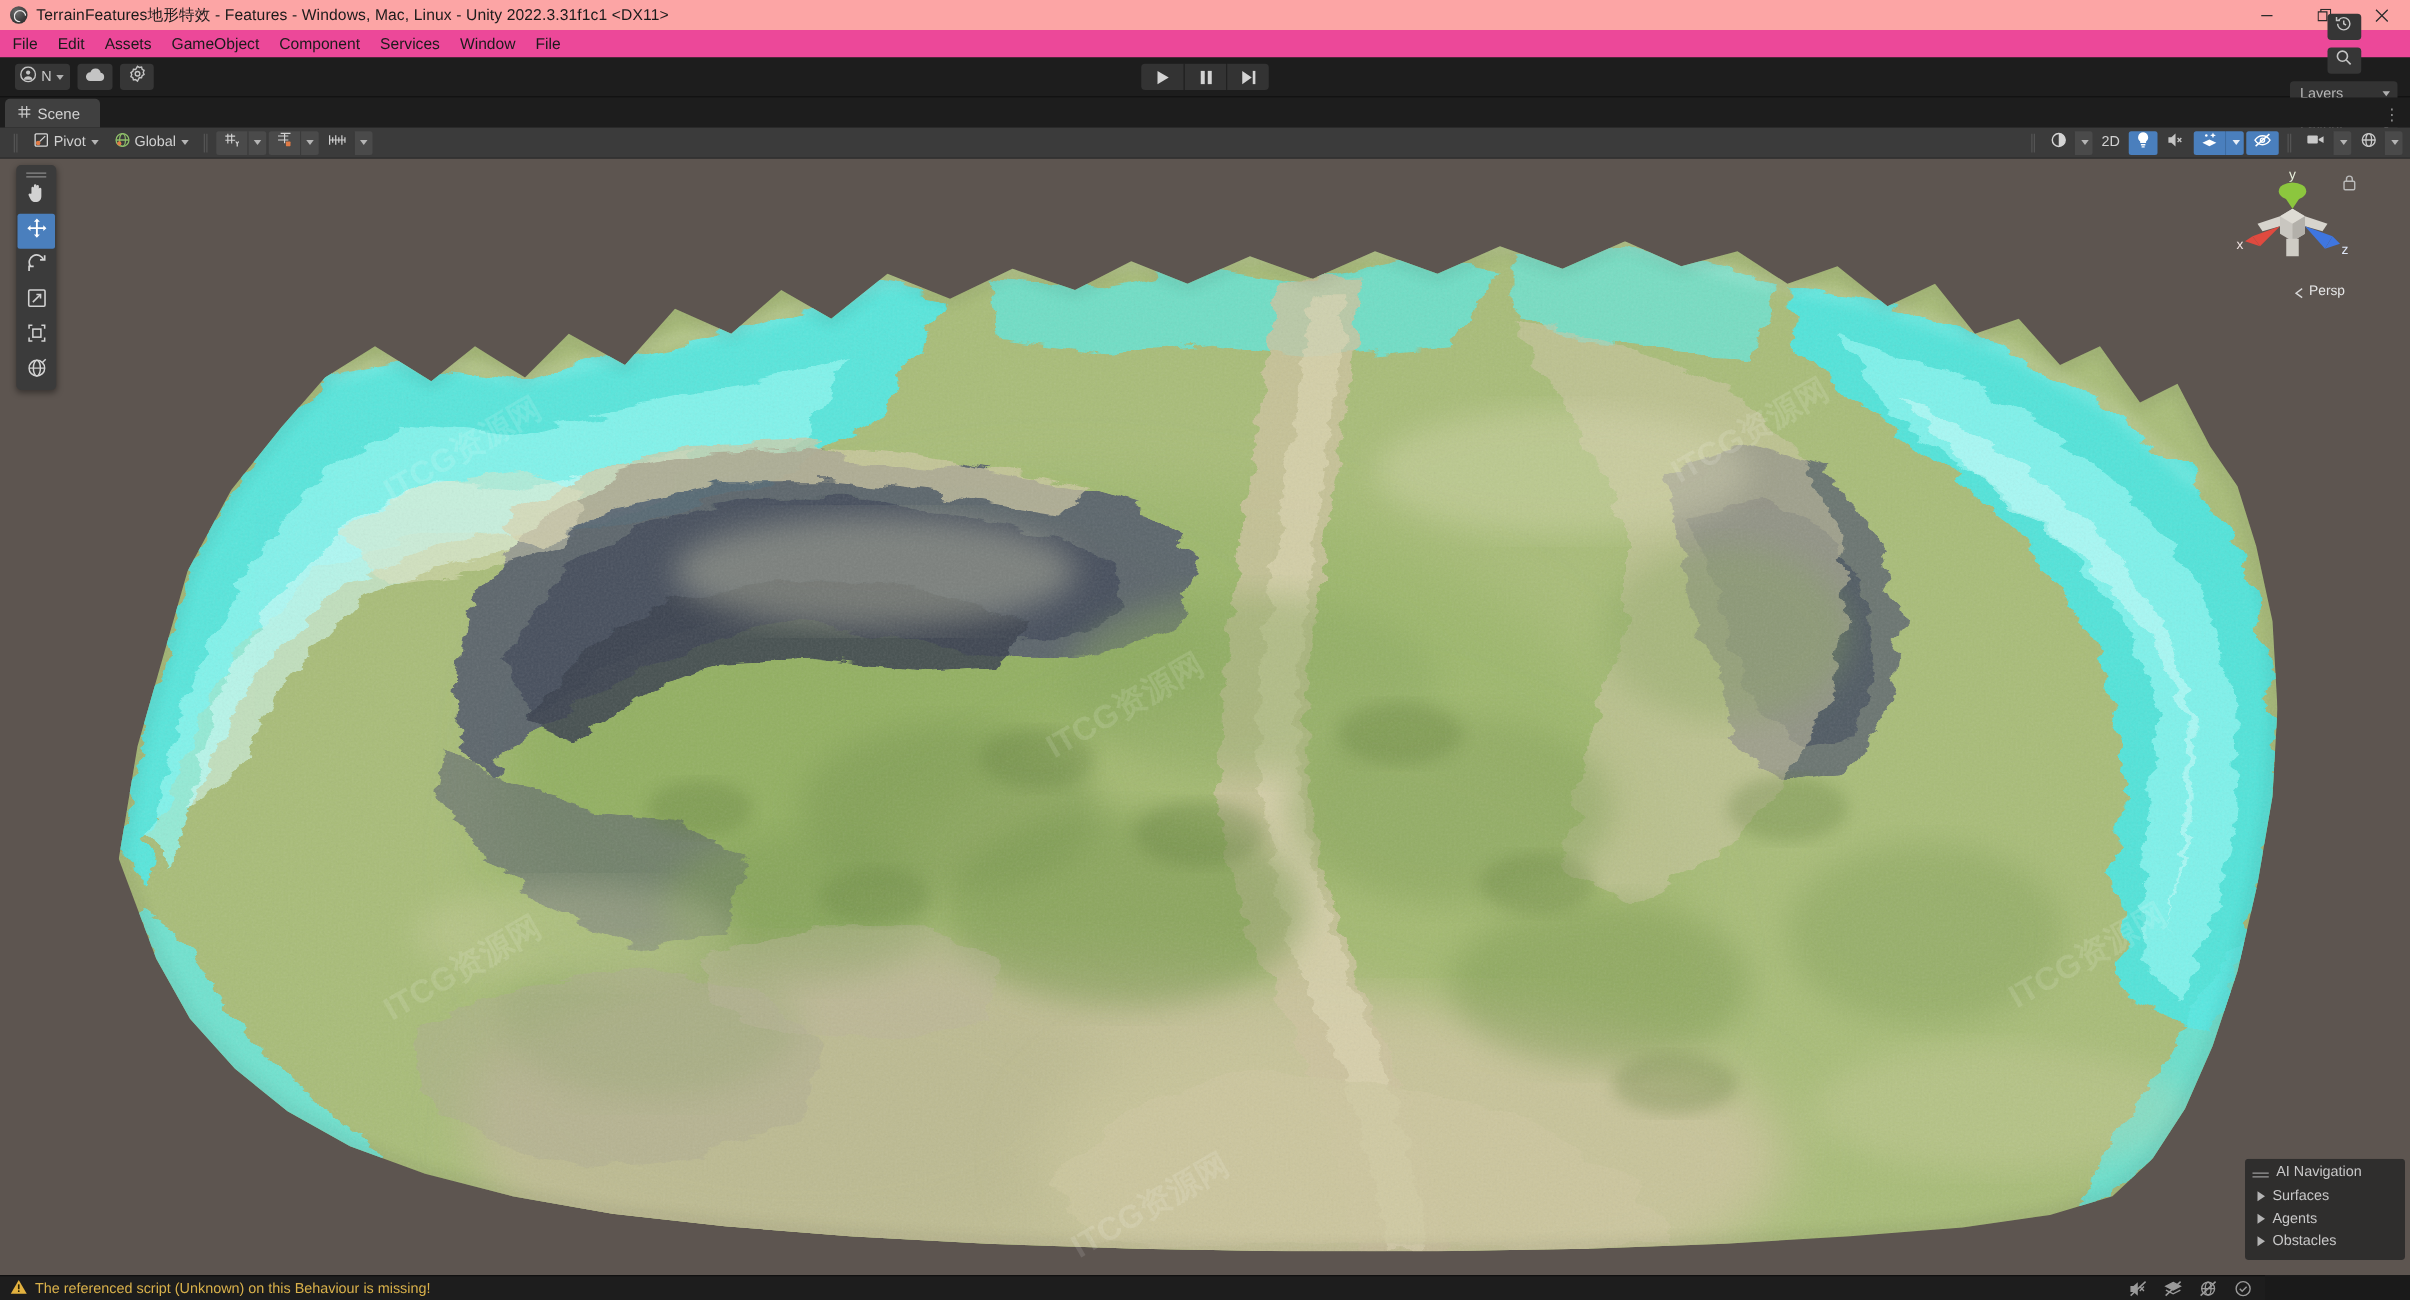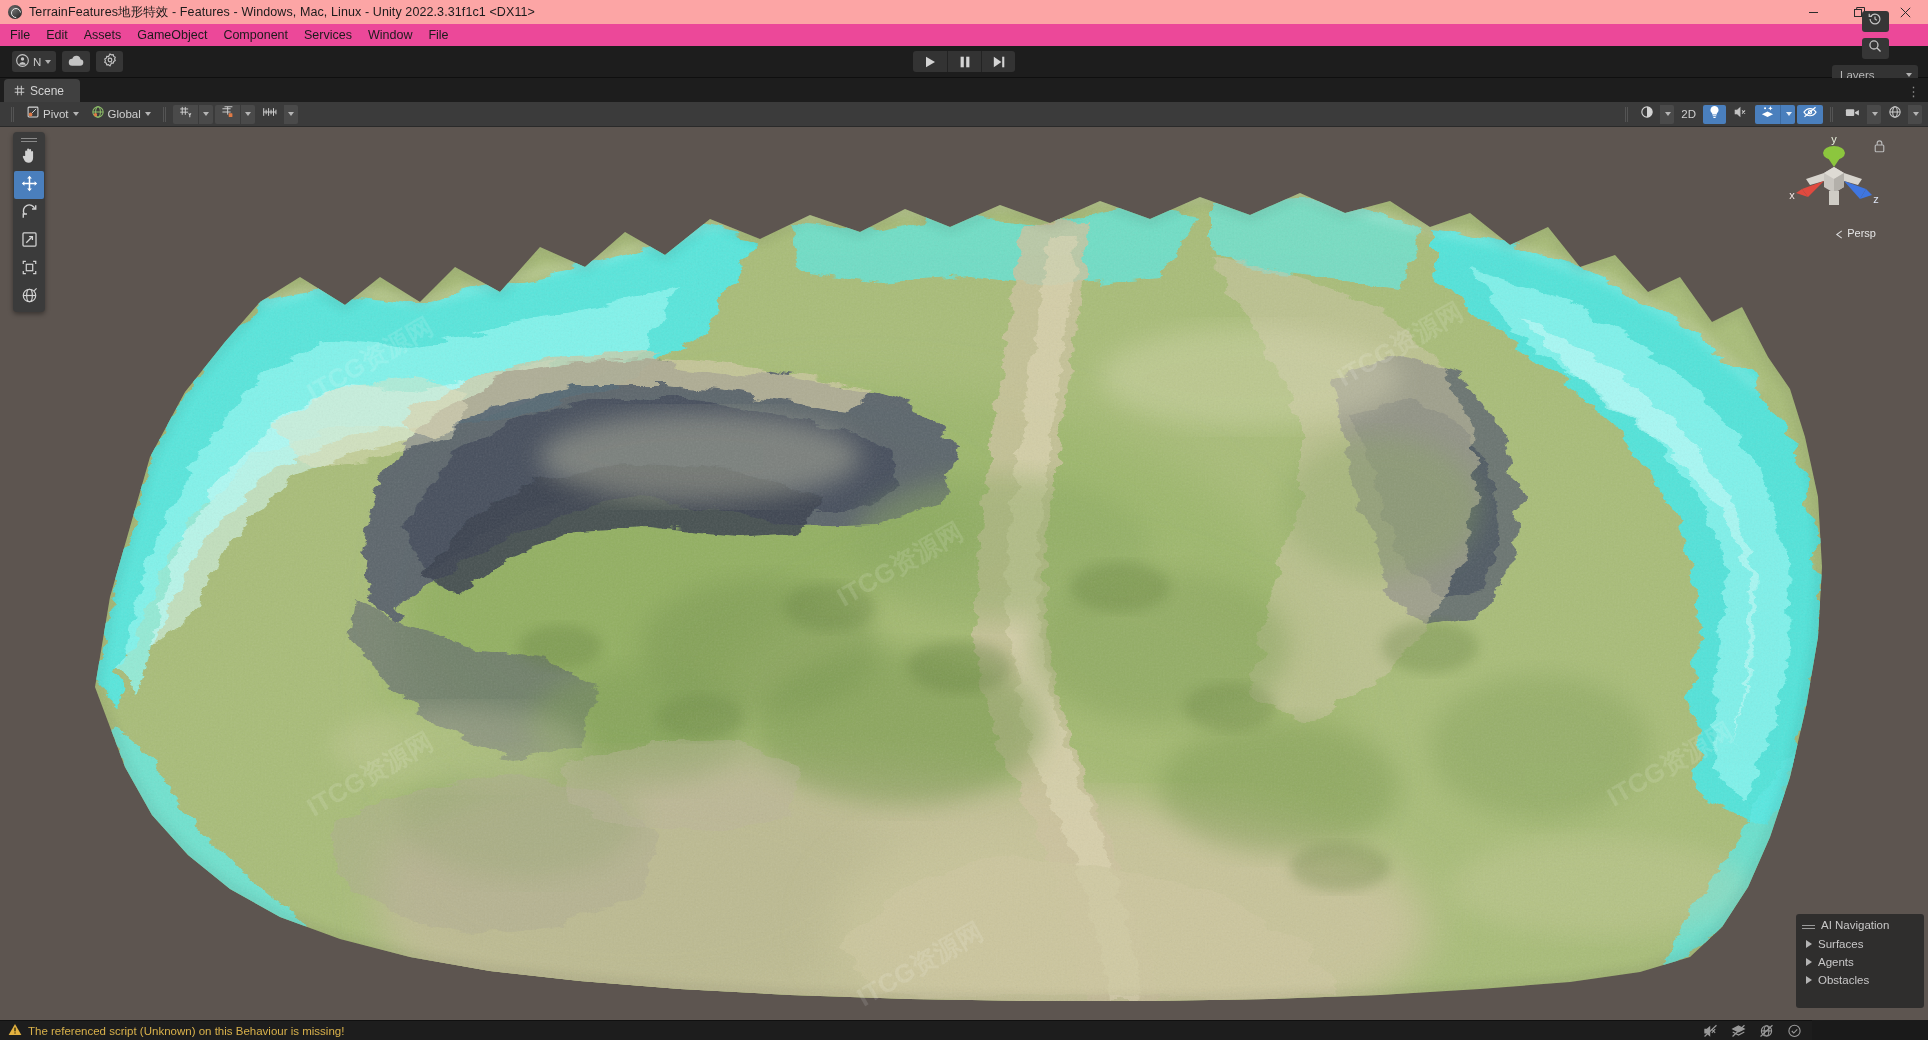--- a/index.html
+++ b/index.html
@@ -190,21 +190,21 @@
   #gizmo-persp {
     position: absolute; bottom: 0; right: 14px;
     font-size: 11px; color: #e5e5e5;
     display: flex; align-items: flex-end; gap: 3px;
   }
 
   
   #ai-nav {
     position: absolute; right: 4px; bottom: 12px;
     width: 128px; background: #242424cc;
-    border-radius: 3px; padding: 3px 0 19px 0;
+    border-radius: 3px; padding: 3px 0 6px 0;
     font-size: 11.5px; color: #c8c8c8;
   }
   #ai-nav-header {
     display: flex; align-items: center; gap: 6px;
     padding: 2px 6px 4px 6px;
   }
   #ai-nav-grip { width: 13px; height: 1px; background: #9a9a9a; box-shadow: 0 3px 0 #9a9a9a; flex:none; }
   .ai-row {
     display: flex; align-items: center; gap: 6px;
     padding: 3px 6px 3px 10px;

